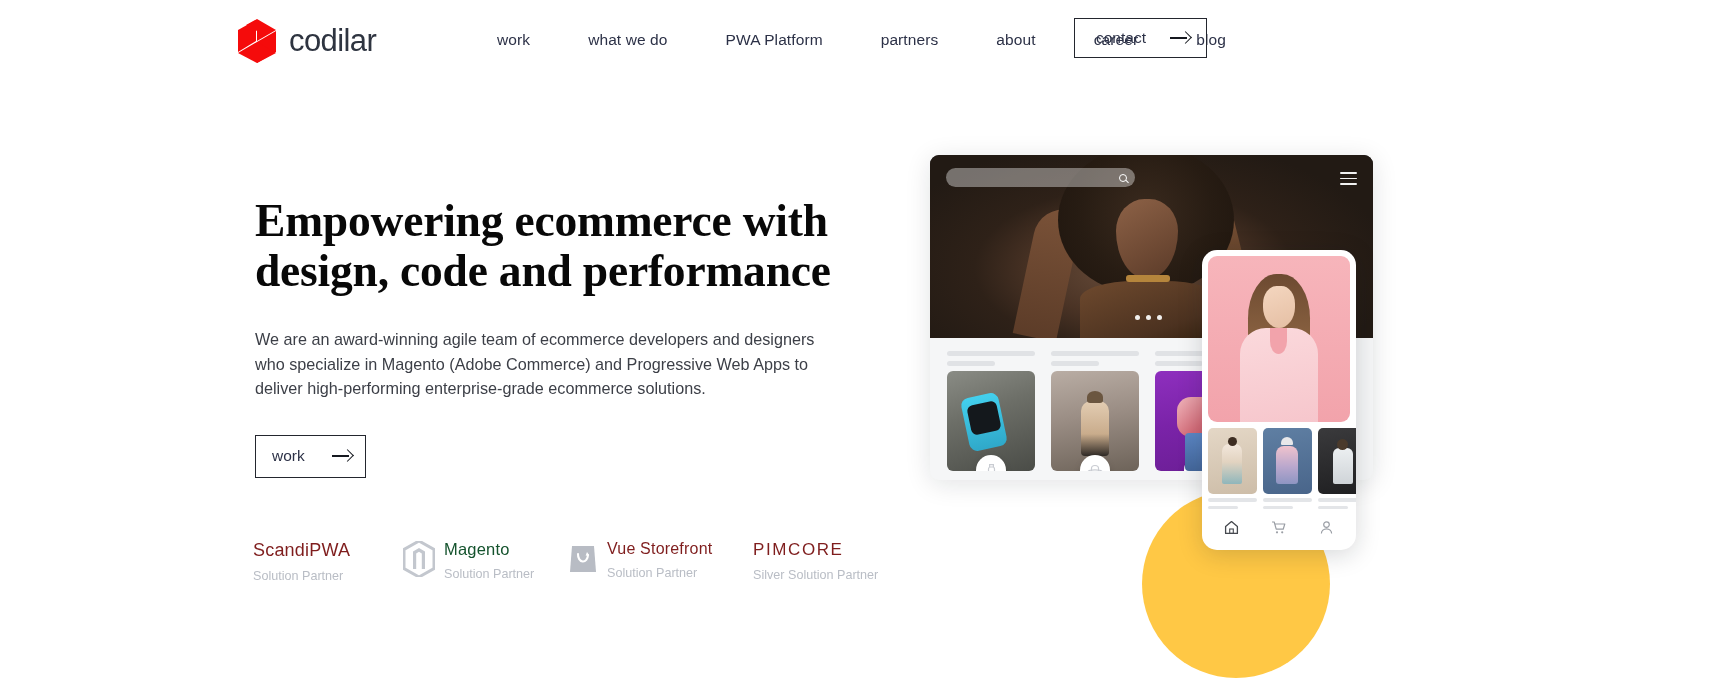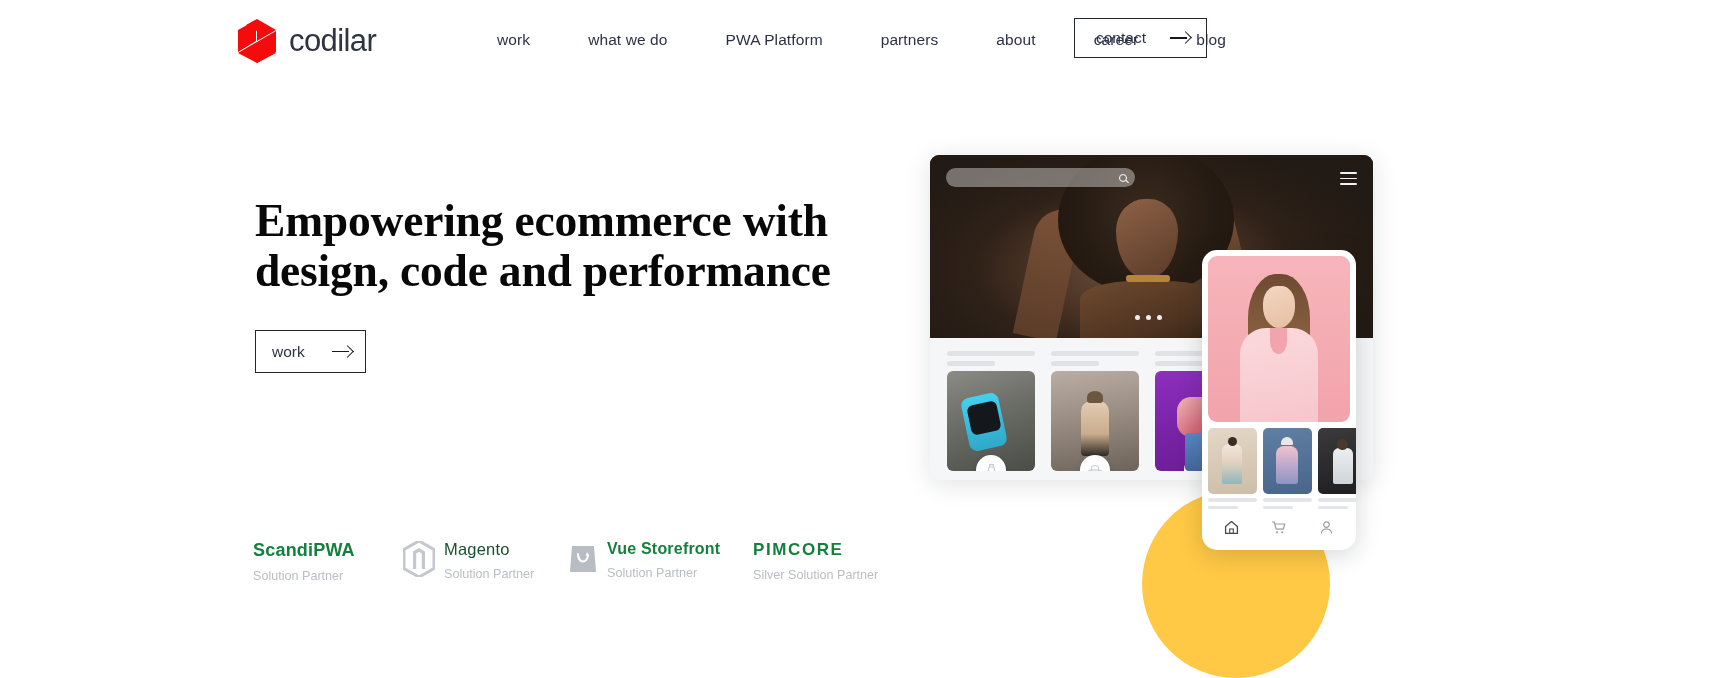--- a/index.html
+++ b/index.html
@@ -77,21 +77,21 @@
   }
   .work-btn .lbl { font-size: 15.5px; color: #2c3147; }
 
   
   .partners {
     position: absolute; left: 253px; top: 540px;
     display: flex; align-items: flex-start;
   }
   .partner { display: flex; align-items: center; gap: 9px; }
   .partner-txt { display: flex; flex-direction: column; justify-content: center; }
-  .p-name { color: #15803d; font-size: 16px; font-weight: 700; letter-spacing: .2px; }
+  .p-name { color: #7f1d1d; font-size: 16px; font-weight: 400; letter-spacing: .2px; }
   .p-name.light { font-weight: 400; font-size: 16.5px; color: #14532d; }
   .p-sub { color: #b9bdc5; font-size: 12.6px; margin-top: 8px; }
   .p-icon { flex: none; }
 
   
   .mock-zone { position: absolute; left: 920px; top: 140px; width: 500px; height: 475px; }
 
   .yellow-circle {
     position: absolute; left: 222px; top: 350px;
     width: 188px; height: 188px; border-radius: 50%;
@@ -285,20 +285,21 @@
     </nav>
 
     <div class="contact-btn">
       <span class="lbl">contact</span>
       <span class="arrow-ico"></span>
     </div>
   </div>
 
   <div class="hero-left">
     <h1 class="headline">Empowering ecommerce with design, code and performance</h1>
+    <p class="subcopy">We are an award-winning agile team of ecommerce developers and designers who specialize in Magento (Adobe Commerce) and Progressive Web Apps to deliver high-performing enterprise-grade ecommerce solutions.</p>
     <div class="work-btn">
       <span class="lbl">work</span>
       <span class="arrow-ico"></span>
     </div>
   </div>
 
   <div class="partners">
 
     <div class="partner" style="width:150px">
       <div class="partner-txt">

